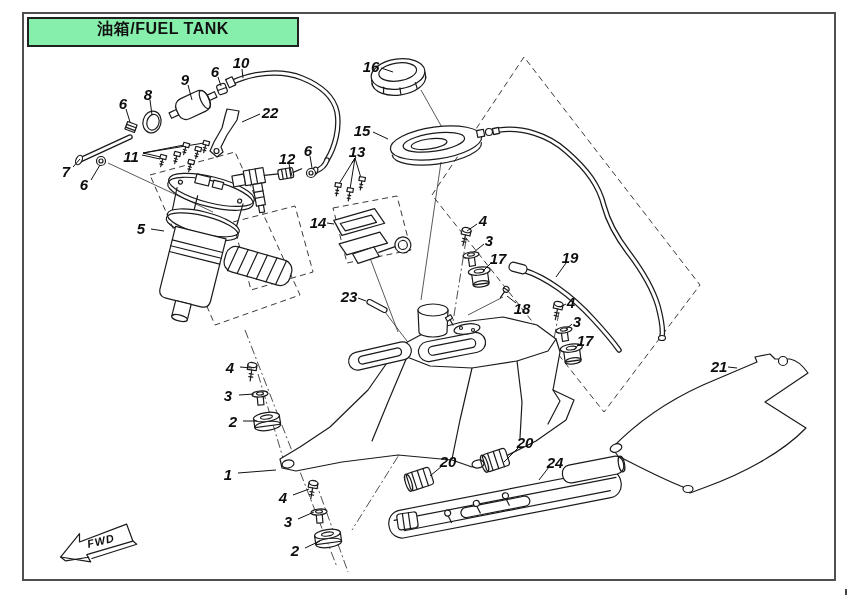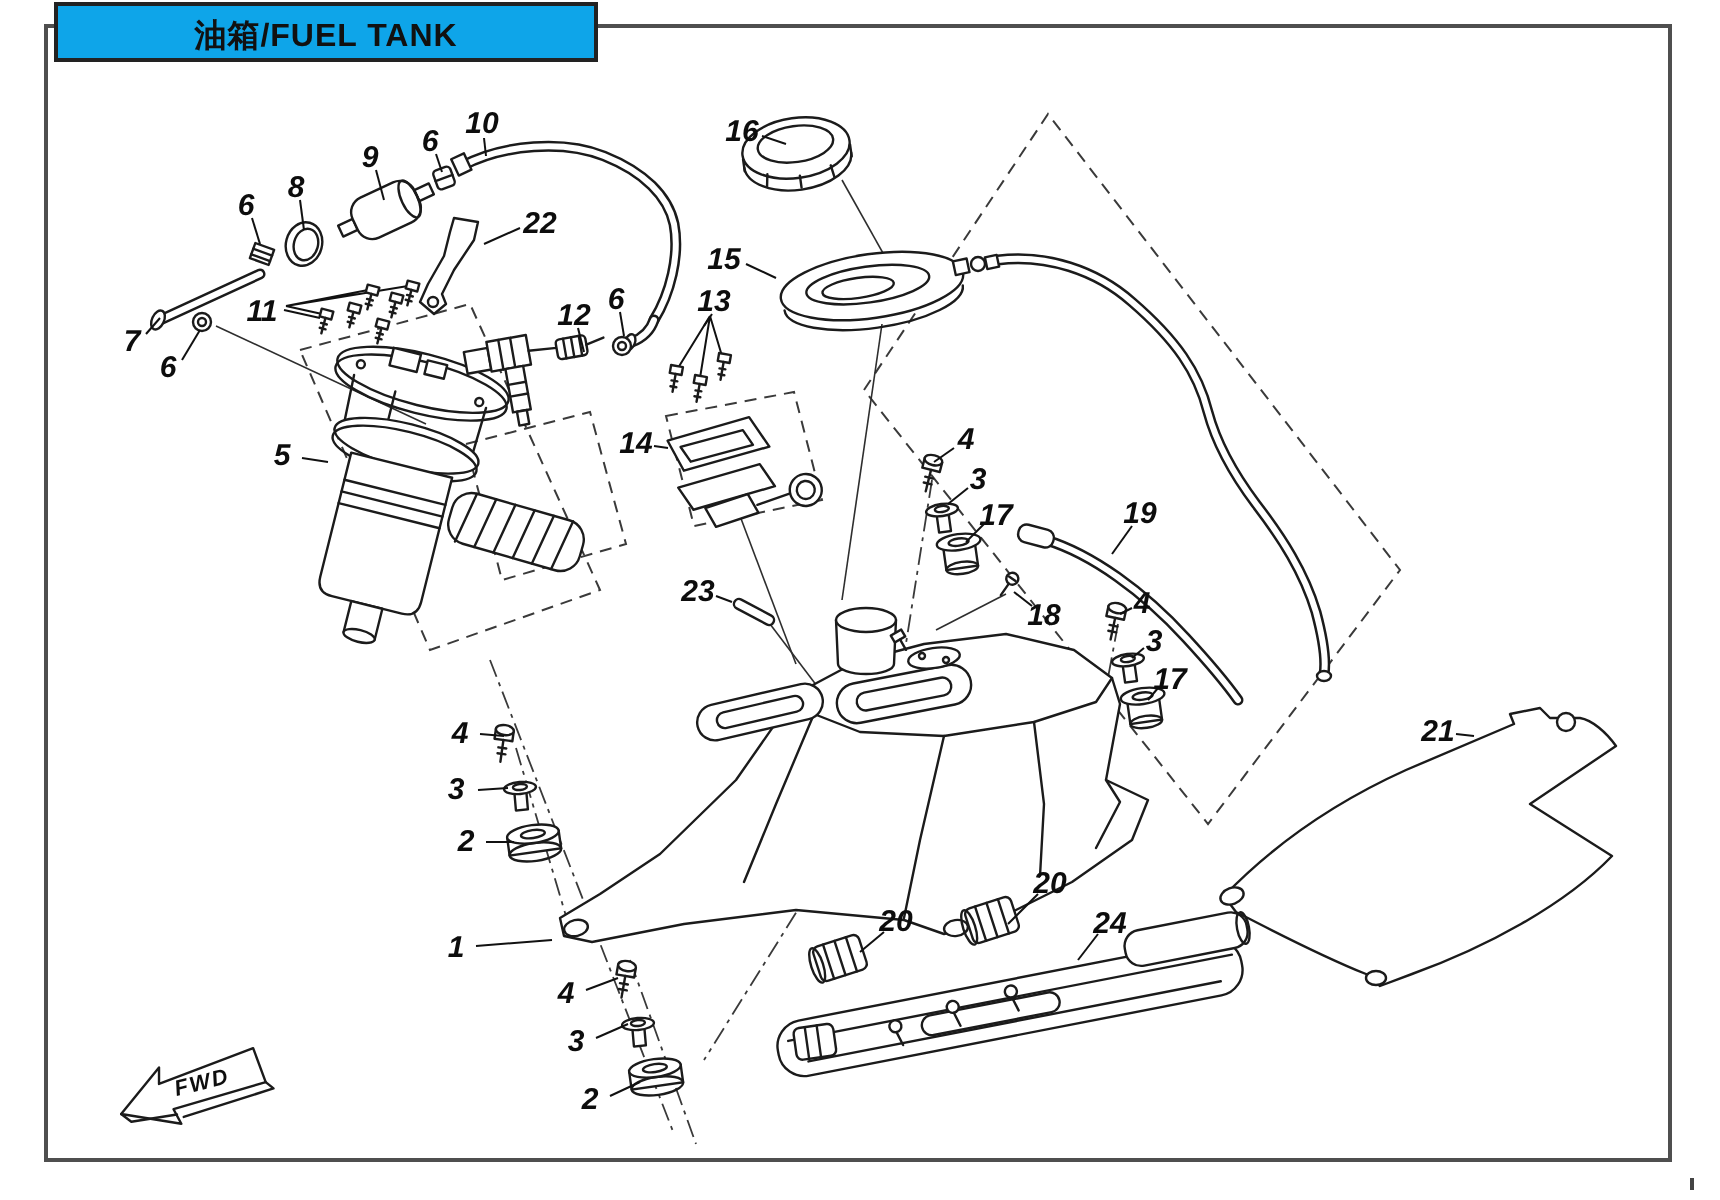--- a/index.html
+++ b/index.html
@@ -1,20 +1,20 @@
 <!DOCTYPE html>
 <html><head>
 <meta charset="utf-8">
 <style>
   html,body{margin:0;padding:0;background:#fff;}
   .page{position:relative;width:860px;height:600px;background:#fff;overflow:hidden;
         font-family:"Liberation Sans",sans-serif;}
-  .title-box{position:absolute;left:27px;top:1px;width:268px;height:26px;
-        border:2px solid #222;display:flex;align-items:flex-end;justify-content:center;
-        font-weight:bold;font-size:16px;letter-spacing:.5px;color:#111;background:#0ea5e9;z-index:5;}
+  .title-box{position:absolute;left:27px;top:17px;width:268px;height:26px;
+        border:2px solid #222;display:flex;align-items:flex-start;justify-content:center;
+        font-weight:bold;font-size:16px;letter-spacing:.5px;color:#111;background:#86efac;z-index:5;}
   svg.diagram{position:absolute;left:0;top:0;}
   .ln{fill:none;stroke:#1b1b1b;stroke-width:1.2;stroke-linejoin:round;stroke-linecap:round;}
   .lnf{fill:#fff;stroke:#1b1b1b;stroke-width:1.2;stroke-linejoin:round;}
   .thin{fill:none;stroke:#2e2e2e;stroke-width:.8;}
   .dash{fill:none;stroke:#3a3a3a;stroke-width:1;stroke-dasharray:6 4;}
   .dashdot{fill:none;stroke:#3a3a3a;stroke-width:.9;stroke-dasharray:9 3 2 3;}
   .tube{fill:none;stroke:#1b1b1b;stroke-width:5.5;stroke-linecap:round;}
   .tubecore{fill:none;stroke:#fff;stroke-width:3;stroke-linecap:round;}
   .leader{stroke:#111;stroke-width:1;fill:none;}
   .part-num{font-family:"Liberation Sans",sans-serif;font-style:italic;font-weight:700;

